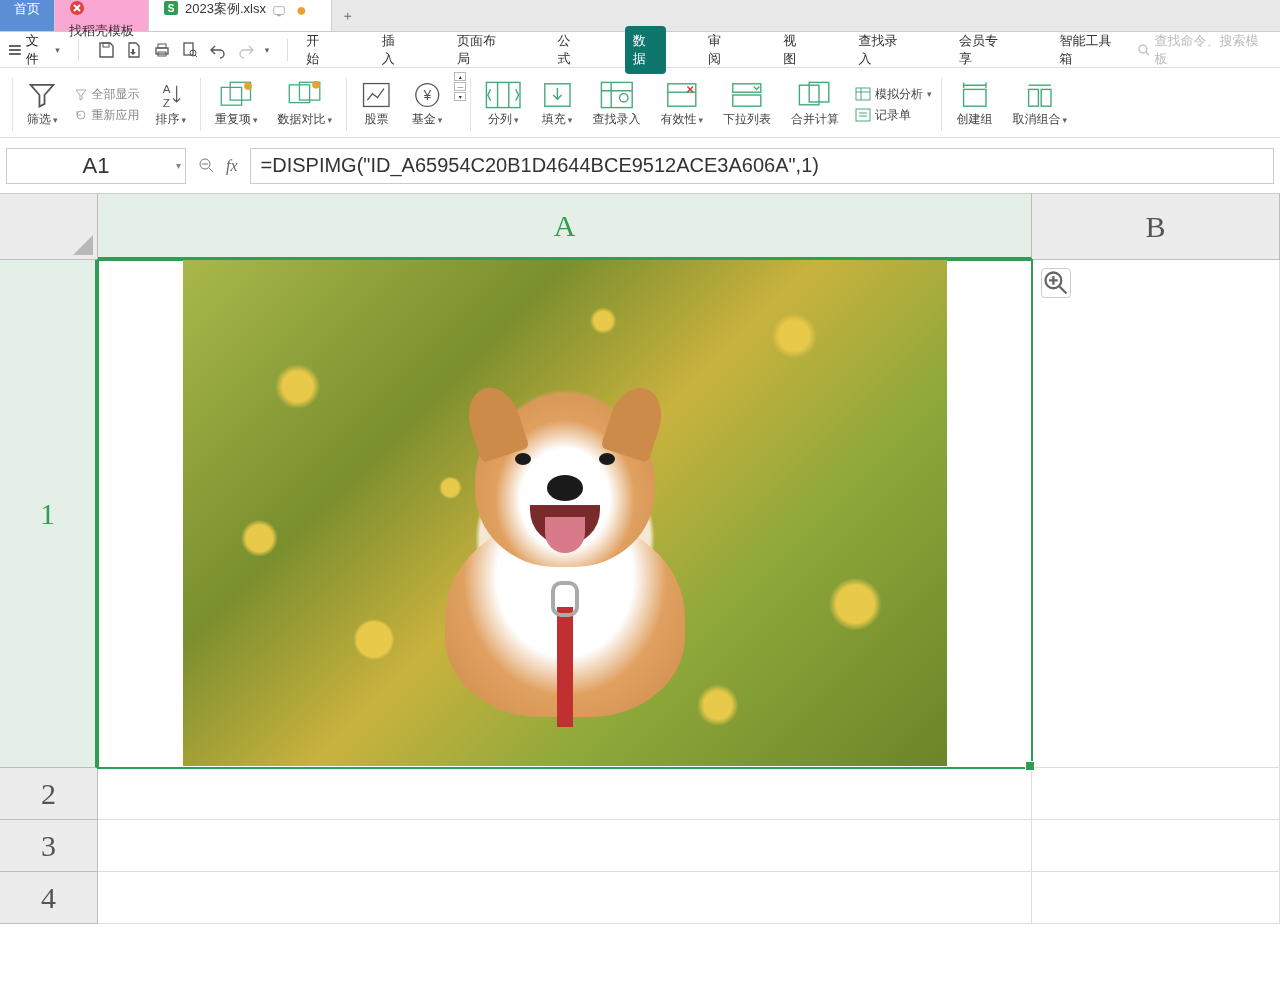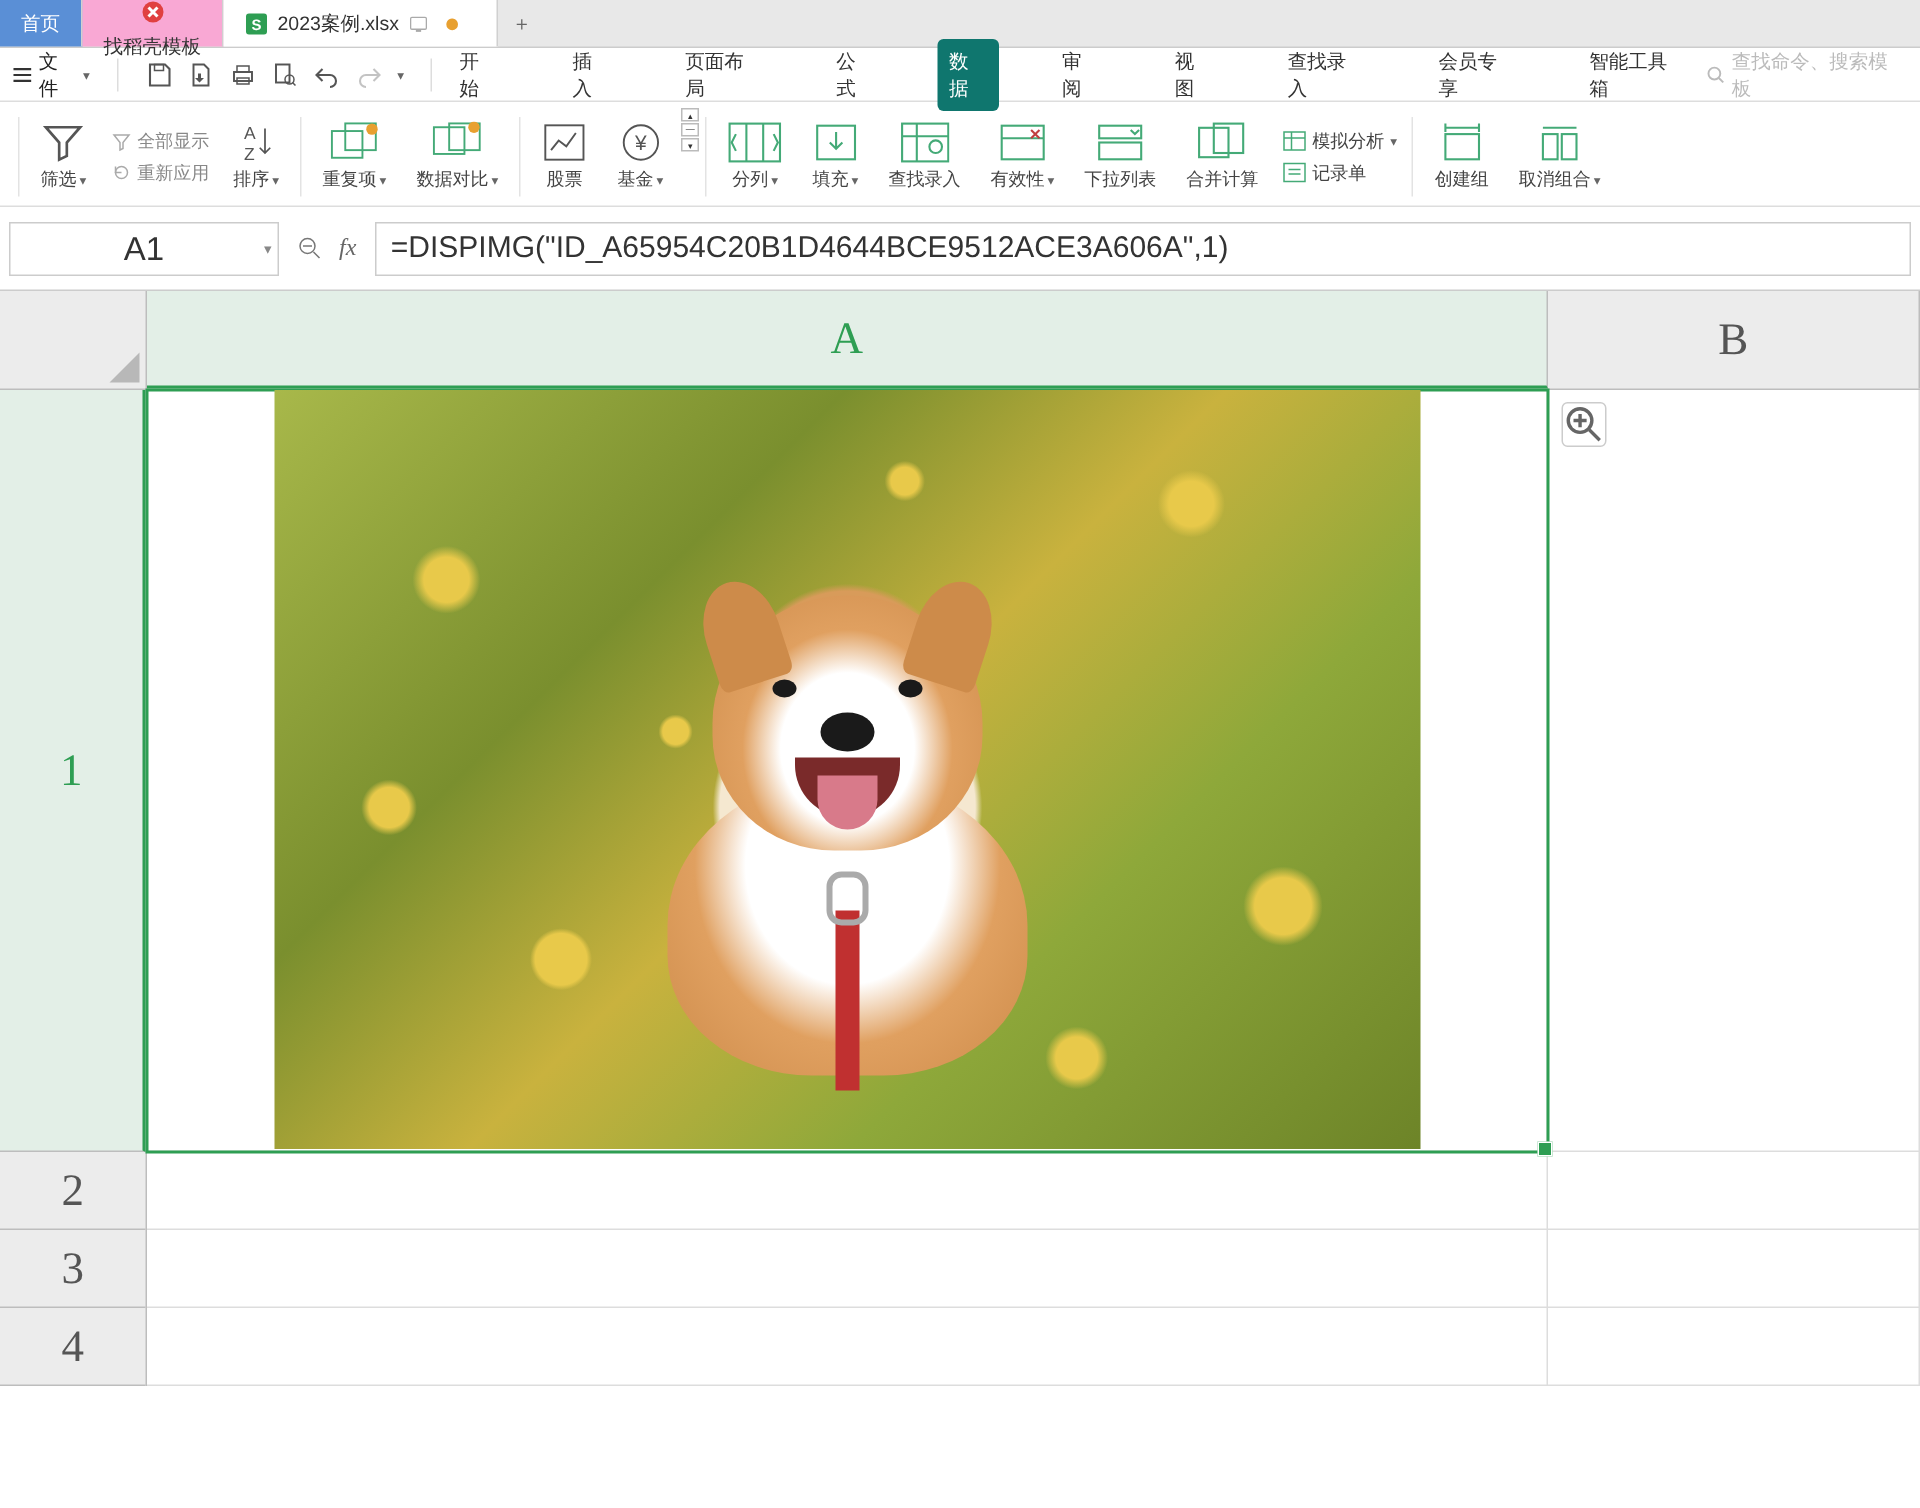--- a/index.html
+++ b/index.html
@@ -1,20 +1,20 @@
 <!DOCTYPE html>
 <html><head>
 <meta charset="utf-8">
 <style>
 * { margin:0; padding:0; box-sizing:border-box; font-family:"Microsoft YaHei",Arial,sans-serif; }
 body { width:1280px; height:1005px; background:#fff; overflow:hidden; font-size:13px; color:#333; }
 
 
 .tabs { height:32px; background:#e8e8e8; display:flex; align-items:stretch; border-bottom:1px solid #ccc; }
-.tab { display:flex; align-items:center; padding:0 14px; gap:6px; cursor:pointer; border-right:1px solid #d0d0d0; position:relative; }
+.tab { display:flex; align-items:flex-start; padding:0 14px; gap:6px; cursor:pointer; border-right:1px solid #d0d0d0; position:relative; }
 .tab.home { background:#5a8fd6; color:#fff; font-weight:500; }
 .tab.tpl { background:#f9a8d4;flex-direction:column; }
 .tab.file { background:#fff; }
 .tab-icon { width:16px; height:16px; display:flex; align-items:center; justify-content:center; }
 .add-tab { width:32px; display:flex; align-items:center; justify-content:center; color:#666; cursor:pointer; }
 .file-status { margin-left:auto; display:flex; align-items:center; gap:10px; padding-right:10px; color:#999; }
 
 
 .menubar { height:36px; display:flex; align-items:center; padding:0 0; gap:6px; border-bottom:1px solid #ddd; background:#fff; }
 .file-btn { display:flex; align-items:center; gap:4px; padding:4px 8px; color:#222; cursor:pointer; }

